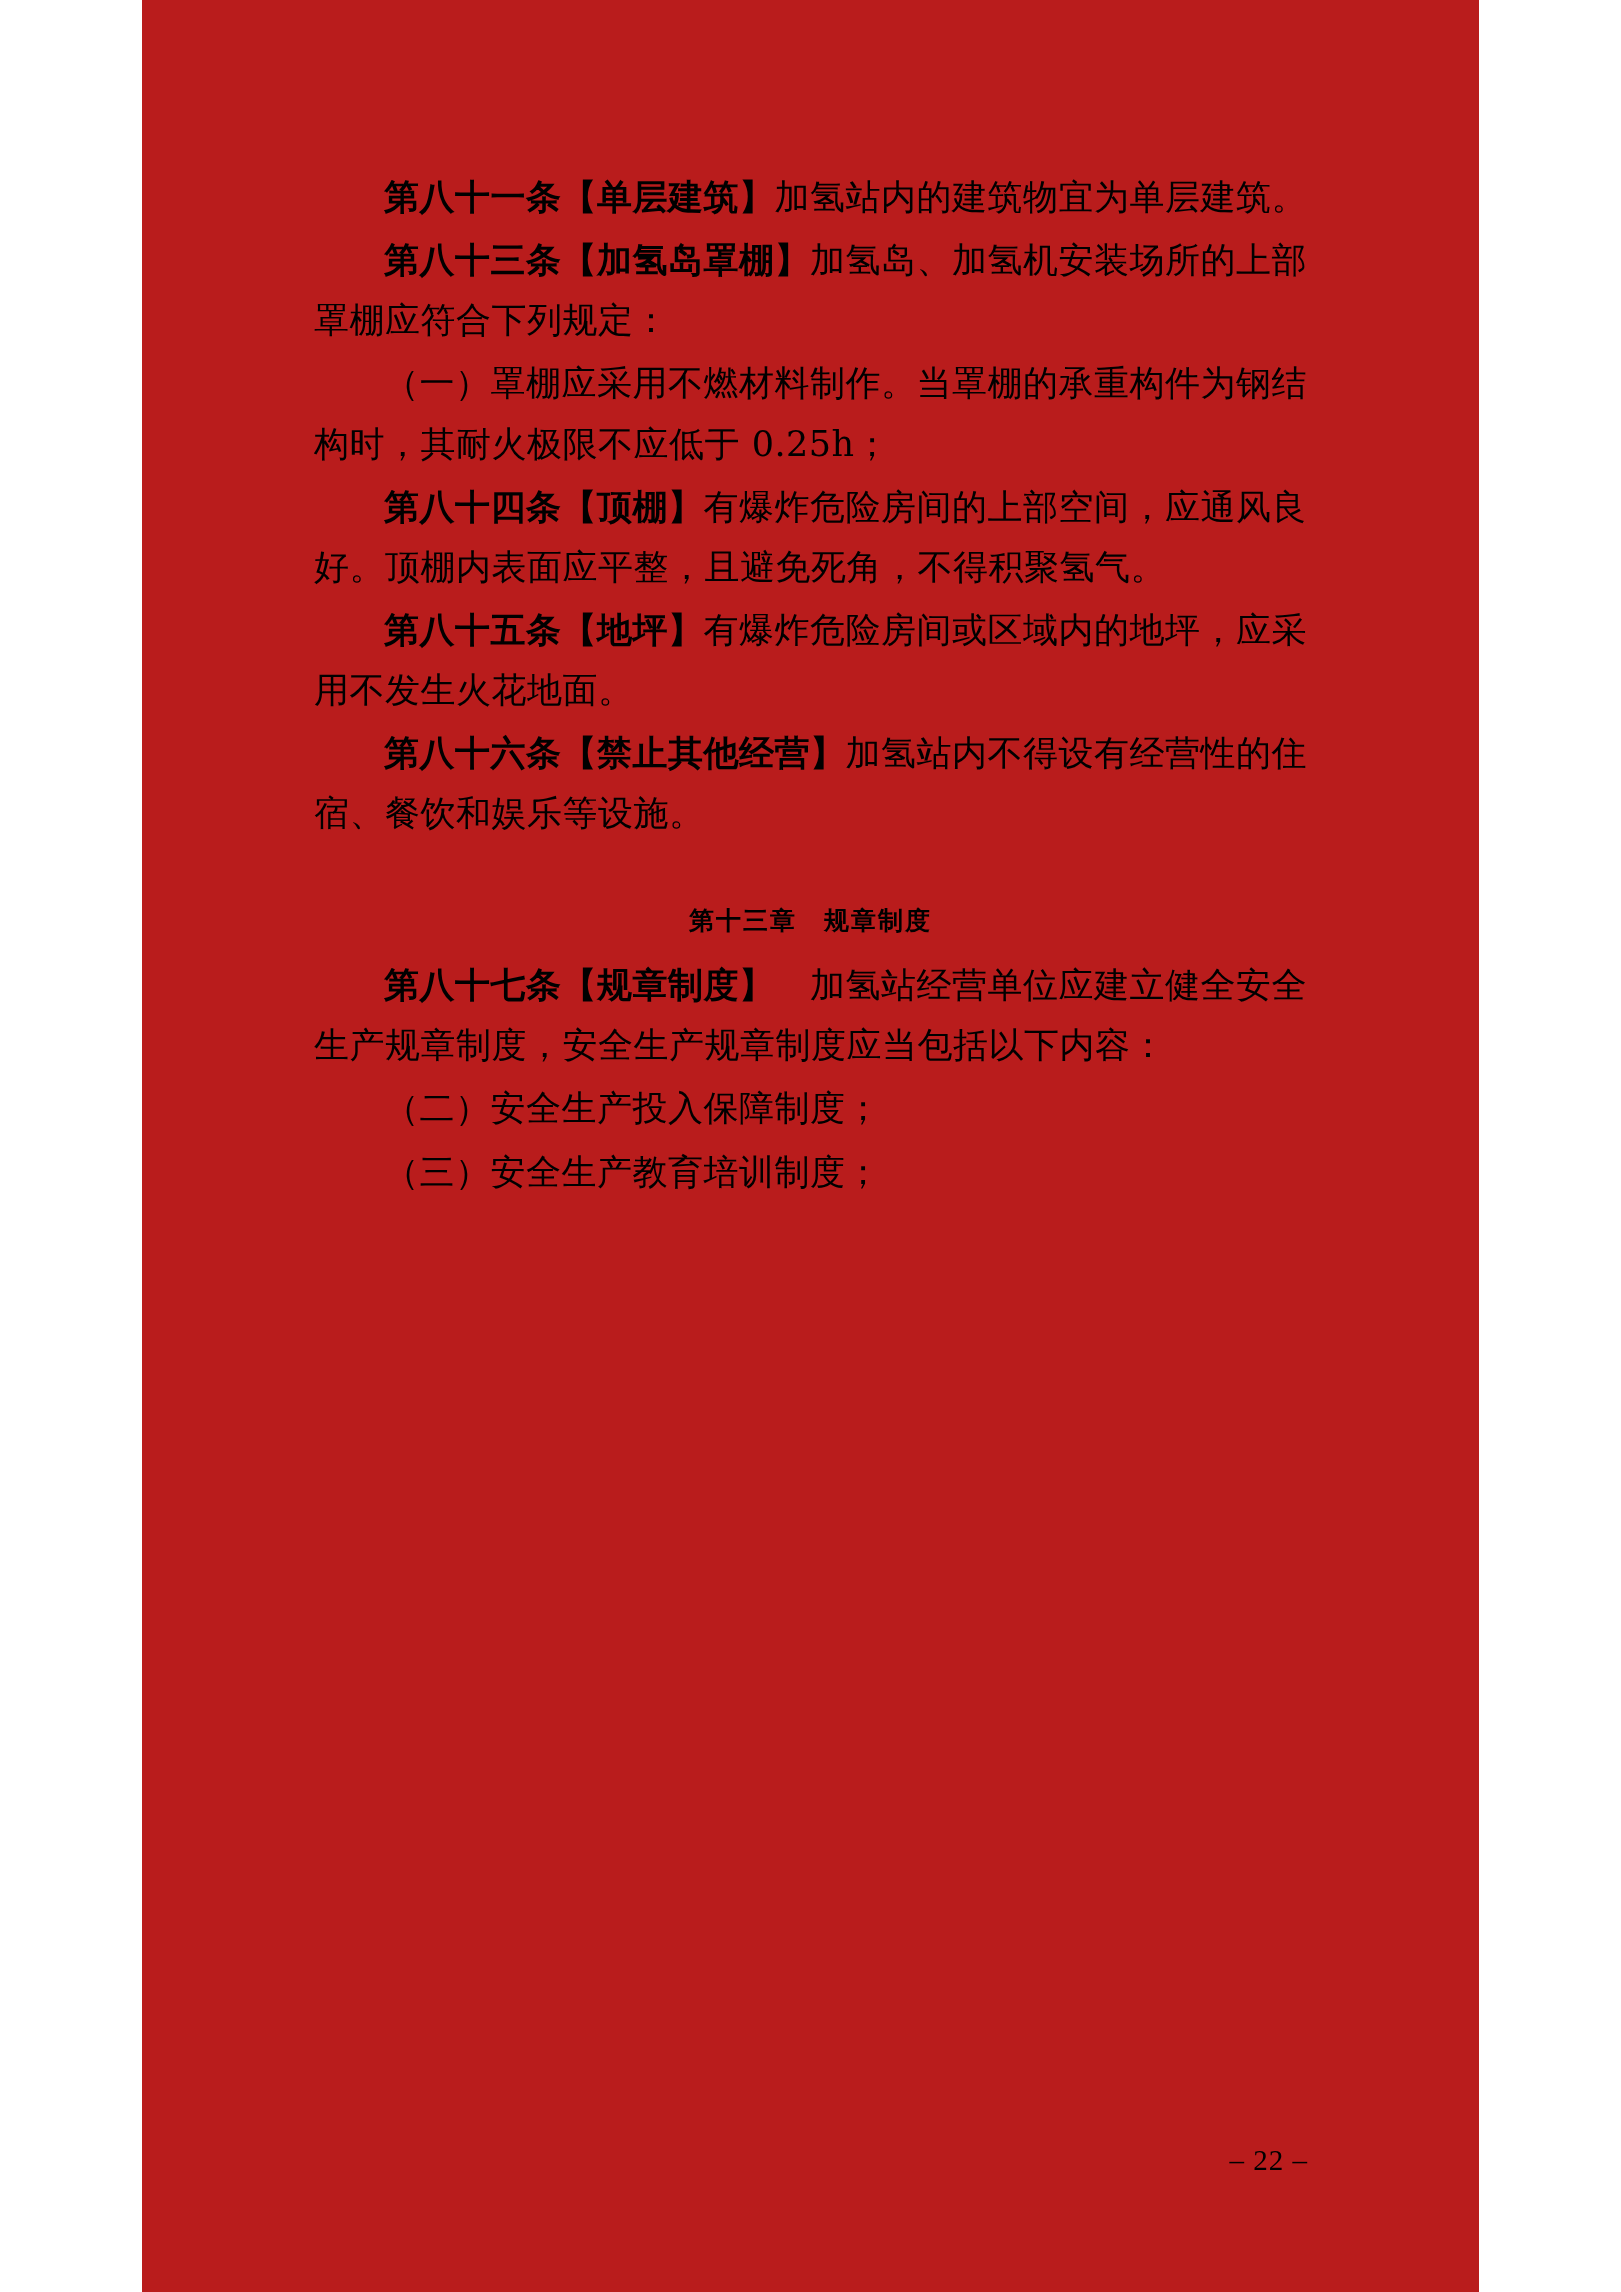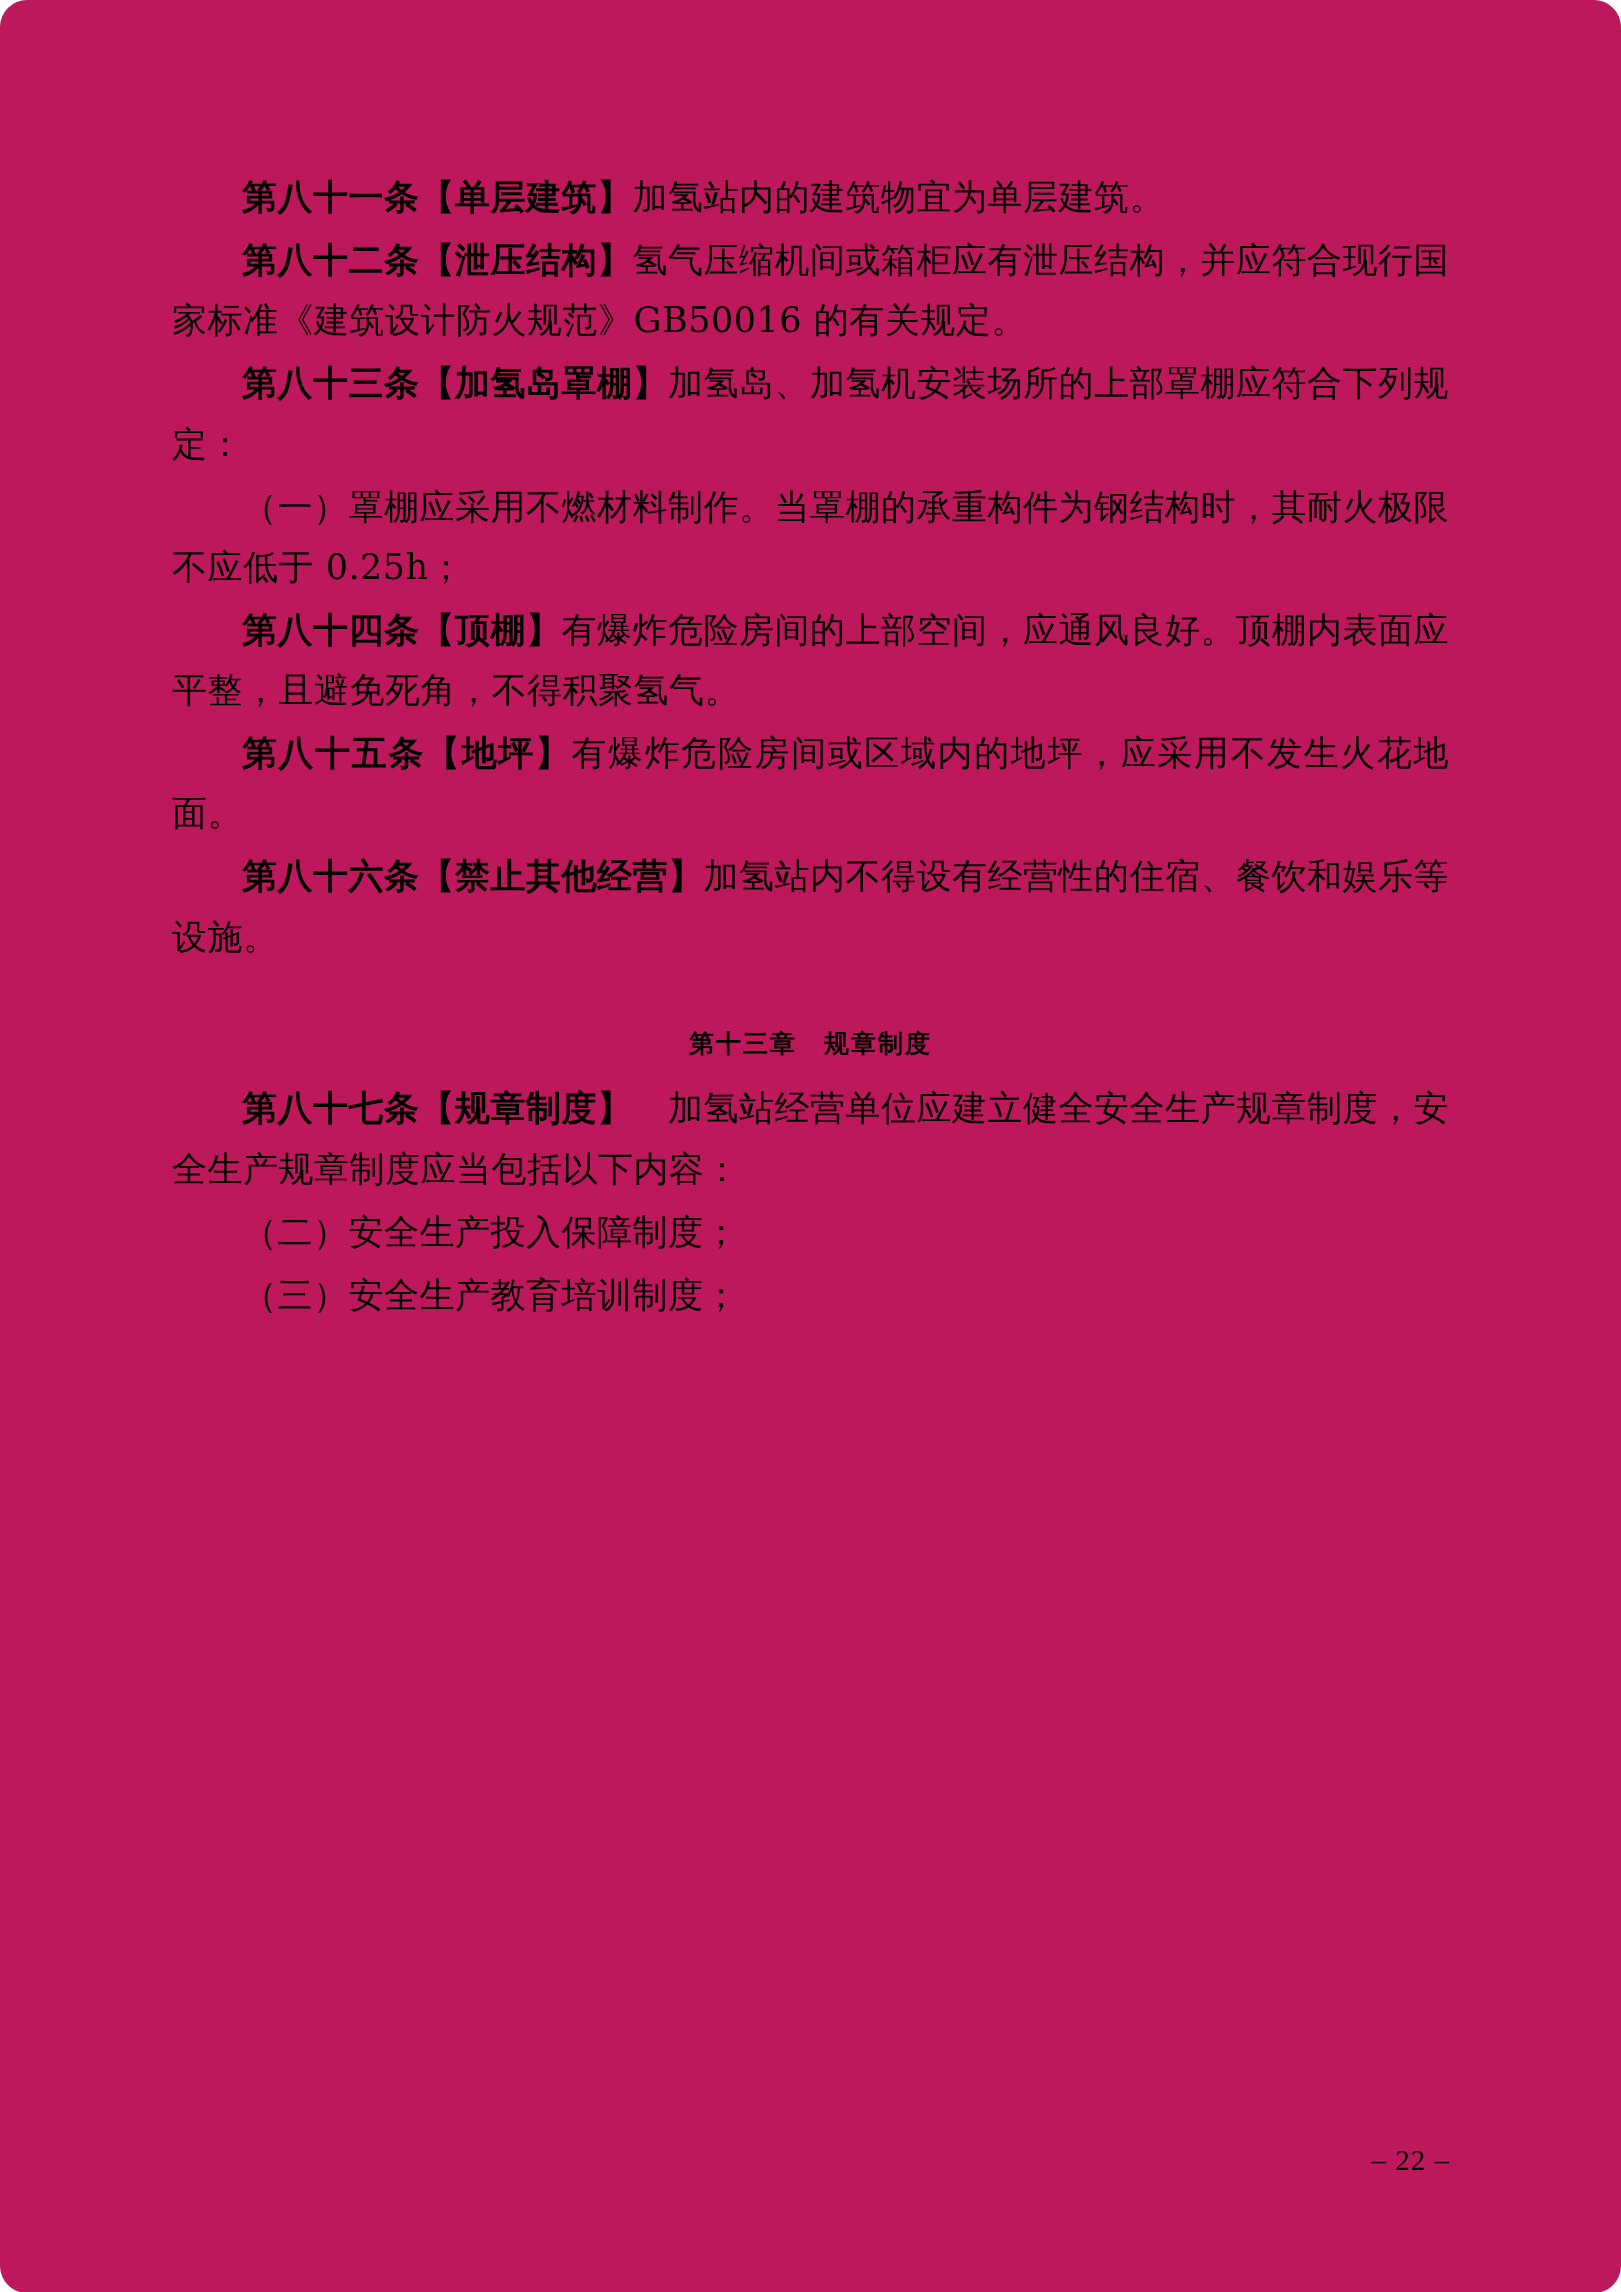--- a/index.html
+++ b/index.html
@@ -2,29 +2,28 @@
 <html><head>
 <meta charset="utf-8">
 <style>
   html, body {
     margin: 0;
     padding: 0;
     background: #ffffff;
   }
   .page {
     position: relative;
-    width: 1621px;
+    width: 1337px;
     height: 2293px;
-    background: #be185d;
+    background: #b91c1c;
     margin: 0 auto;
     box-sizing: border-box;
     padding: 167px 172px 0 172px;
     font-family: "DejaVu Serif", "Liberation Serif", serif;
     color: #000000;
-    border-radius: 27px;
   }
   .body-text {
     font-size: 35px;
     line-height: 1.72;
     letter-spacing: 0.5px;
     text-align: justify;
     text-justify: inter-ideograph;
   }
   p.para {
     margin: 0 0 2.9px 0;
@@ -54,21 +53,20 @@
 </style>
 </head>
 <body>
 
 <div class="page">
 
   <div class="body-text">
 
     <p class="para"><span class="lead">第八十一条【单层建筑】</span><span>加氢站内的建筑物宜为单层建筑。</span></p>
 
-    <p class="para"><span class="lead">第八十二条【泄压结构】</span><span>氢气压缩机间或箱柜应有泄压结构，并应符合现行国家标准《建筑设计防火规范》GB50016 的有关规定。</span></p>
 
     <p class="para"><span class="lead">第八十三条【加氢岛罩棚】</span><span>加氢岛、加氢机安装场所的上部罩棚应符合下列规定：</span></p>
 
     <p class="para sub-item"><span>（一）罩棚应采用不燃材料制作。当罩棚的承重构件为钢结构时，其耐火极限不应低于 0.25h；</span></p>
 
 
     <p class="para"><span class="lead">第八十四条【顶棚】</span><span>有爆炸危险房间的上部空间，应通风良好。顶棚内表面应平整，且避免死角，不得积聚氢气。</span></p>
 
     <p class="para"><span class="lead">第八十五条【地坪】</span><span>有爆炸危险房间或区域内的地坪，应采用不发生火花地面。</span></p>
 

